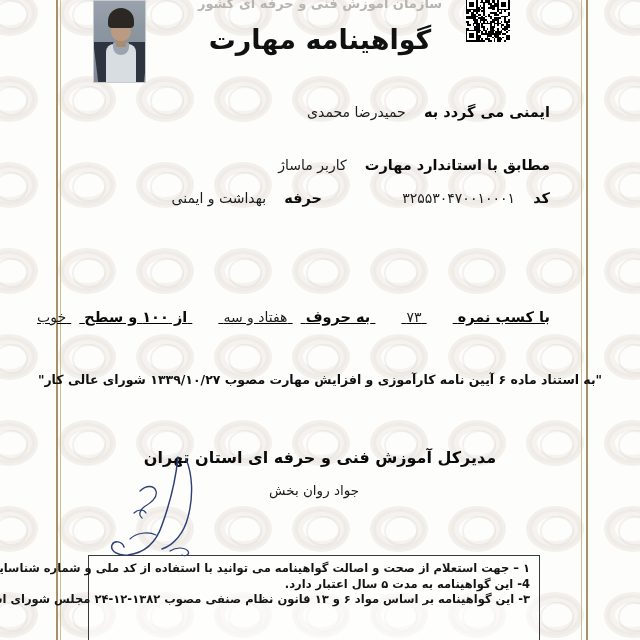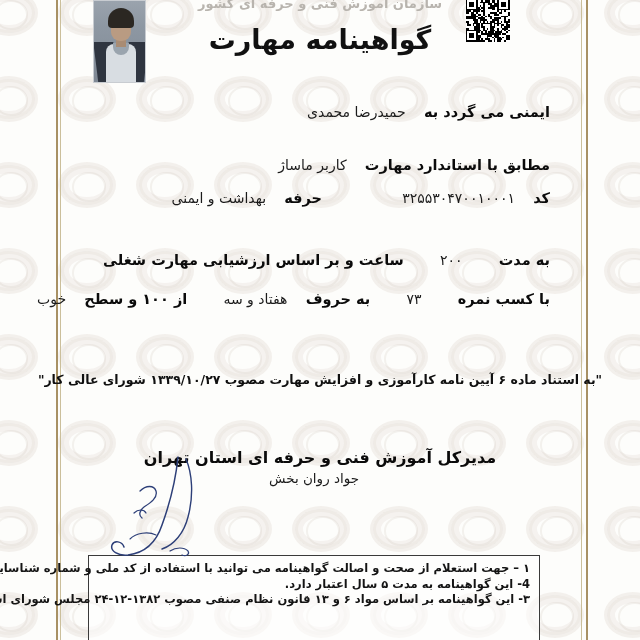--- a/index.html
+++ b/index.html
@@ -201,21 +201,21 @@
     color: #1b1b1b;
   }
   .gap-sm { display: inline-block; width: 8px; }
   .gap-md { display: inline-block; width: 26px; }
   .gap-lg { display: inline-block; width: 70px; }
 
   #row-grantee   { top: 102px; }
   #row-standard  { top: 155px; }
   #row-code      { top: 188px; }
   #row-duration  { top: 250px; }
-  #row-score     { top: 289px; }
+  #row-score     { top: 307px; text-decoration: underline; }
 
   
   #legal-ref {
     position: absolute;
     top: 372px;
     left: 0;
     width: 640px;
     text-align: center;
     font-size: 12.5px;
     font-weight: bold;
@@ -230,21 +230,21 @@
     left: 0;
     width: 640px;
     text-align: center;
     font-size: 16px;
     font-weight: bold;
     color: #0b0b0b;
     direction: rtl;
   }
   #signer-name {
     position: absolute;
-    top: 470px;
+    top: 482px;
     left: 0;
     width: 628px;
     text-align: center;
     font-size: 13.5px;
     font-weight: normal;
     color: #1b1b1b;
     direction: rtl;
   }
   #signature-mark {
     position: absolute;
@@ -777,27 +777,20 @@
     <div class="data-row" id="row-code">
       <span class="lbl">کد</span>
       <span class="gap-sm"></span>
       <span class="val">۳۲۵۵۳۰۴۷۰۰۱۰۰۰۱</span>
       <span class="gap-lg"></span>
       <span class="lbl">حرفه</span>
       <span class="gap-sm"></span>
       <span class="val">بهداشت و ایمنی</span>
     </div>
 
-    <div class="data-row" id="row-duration">
-      <span class="lbl">به مدت</span>
-      <span class="gap-md"></span>
-      <span class="val">۲۰۰</span>
-      <span class="gap-md"></span>
-      <span class="lbl">ساعت و بر اساس ارزشیابی مهارت شغلی</span>
-    </div>
 
     <div class="data-row" id="row-score">
       <span class="lbl">با کسب نمره</span>
       <span class="gap-md"></span>
       <span class="val">۷۳</span>
       <span class="gap-md"></span>
       <span class="lbl">به حروف</span>
       <span class="gap-sm"></span>
       <span class="val">هفتاد و سه</span>
       <span class="gap-md"></span>

